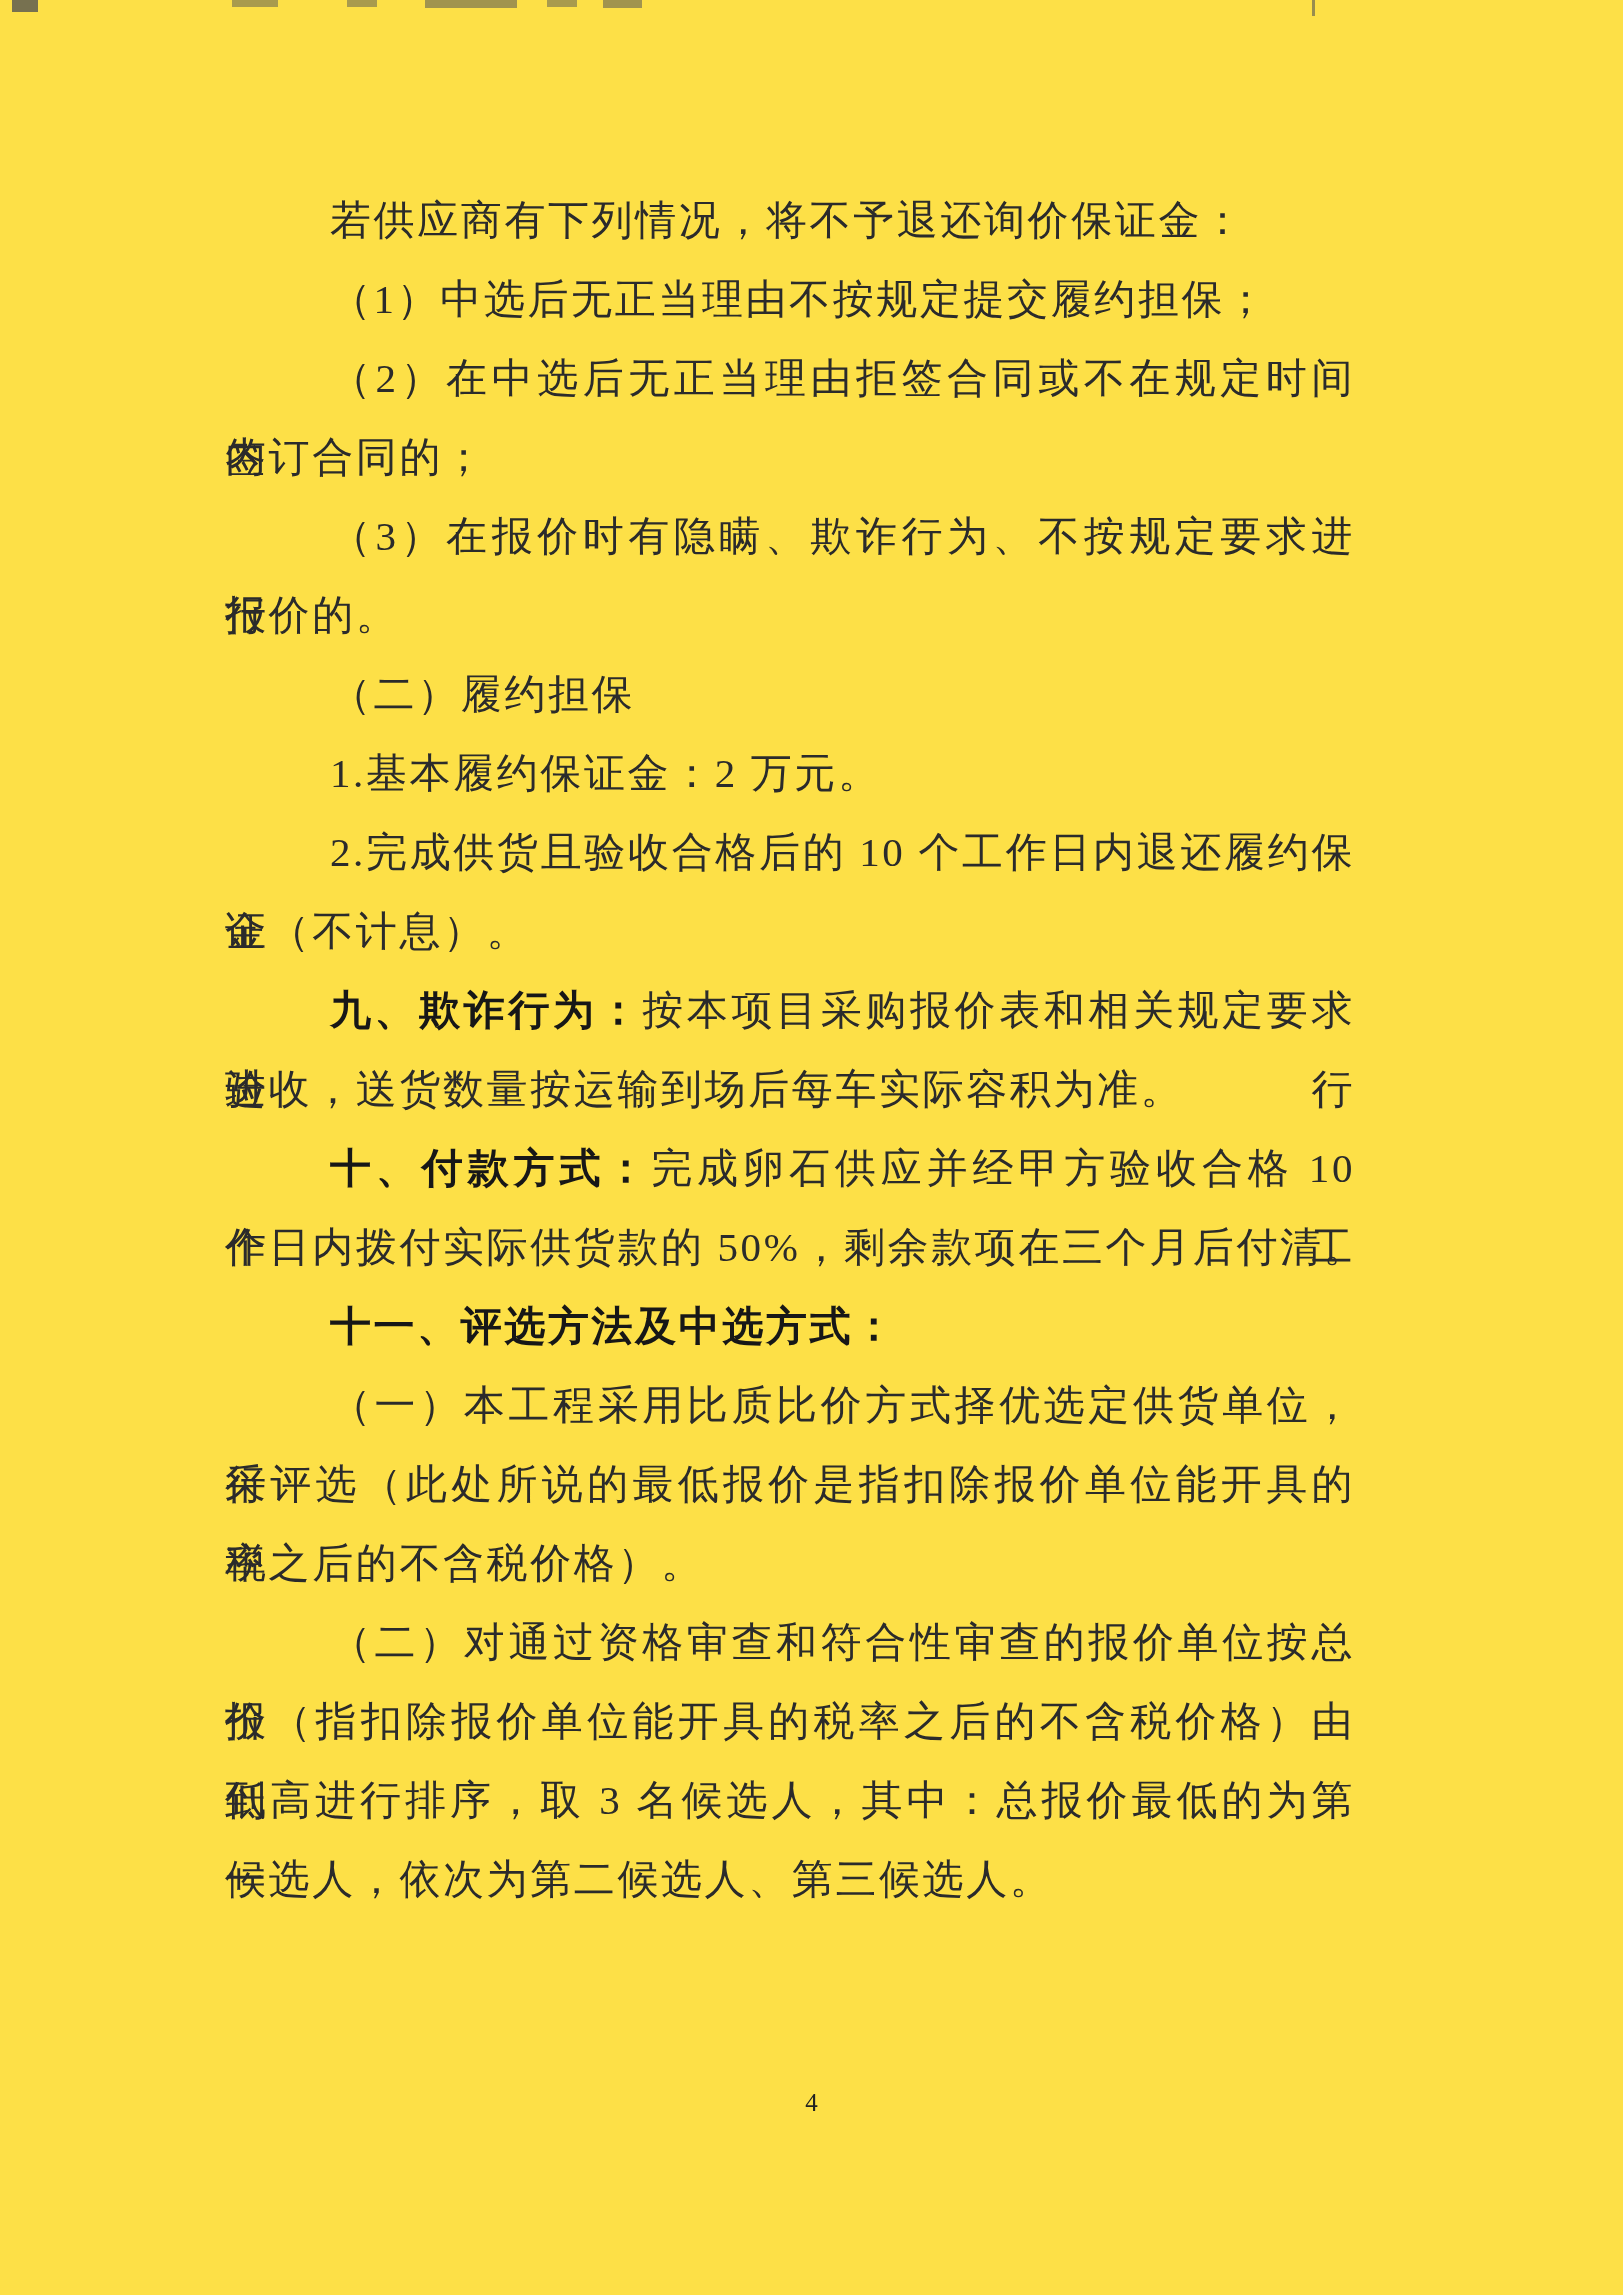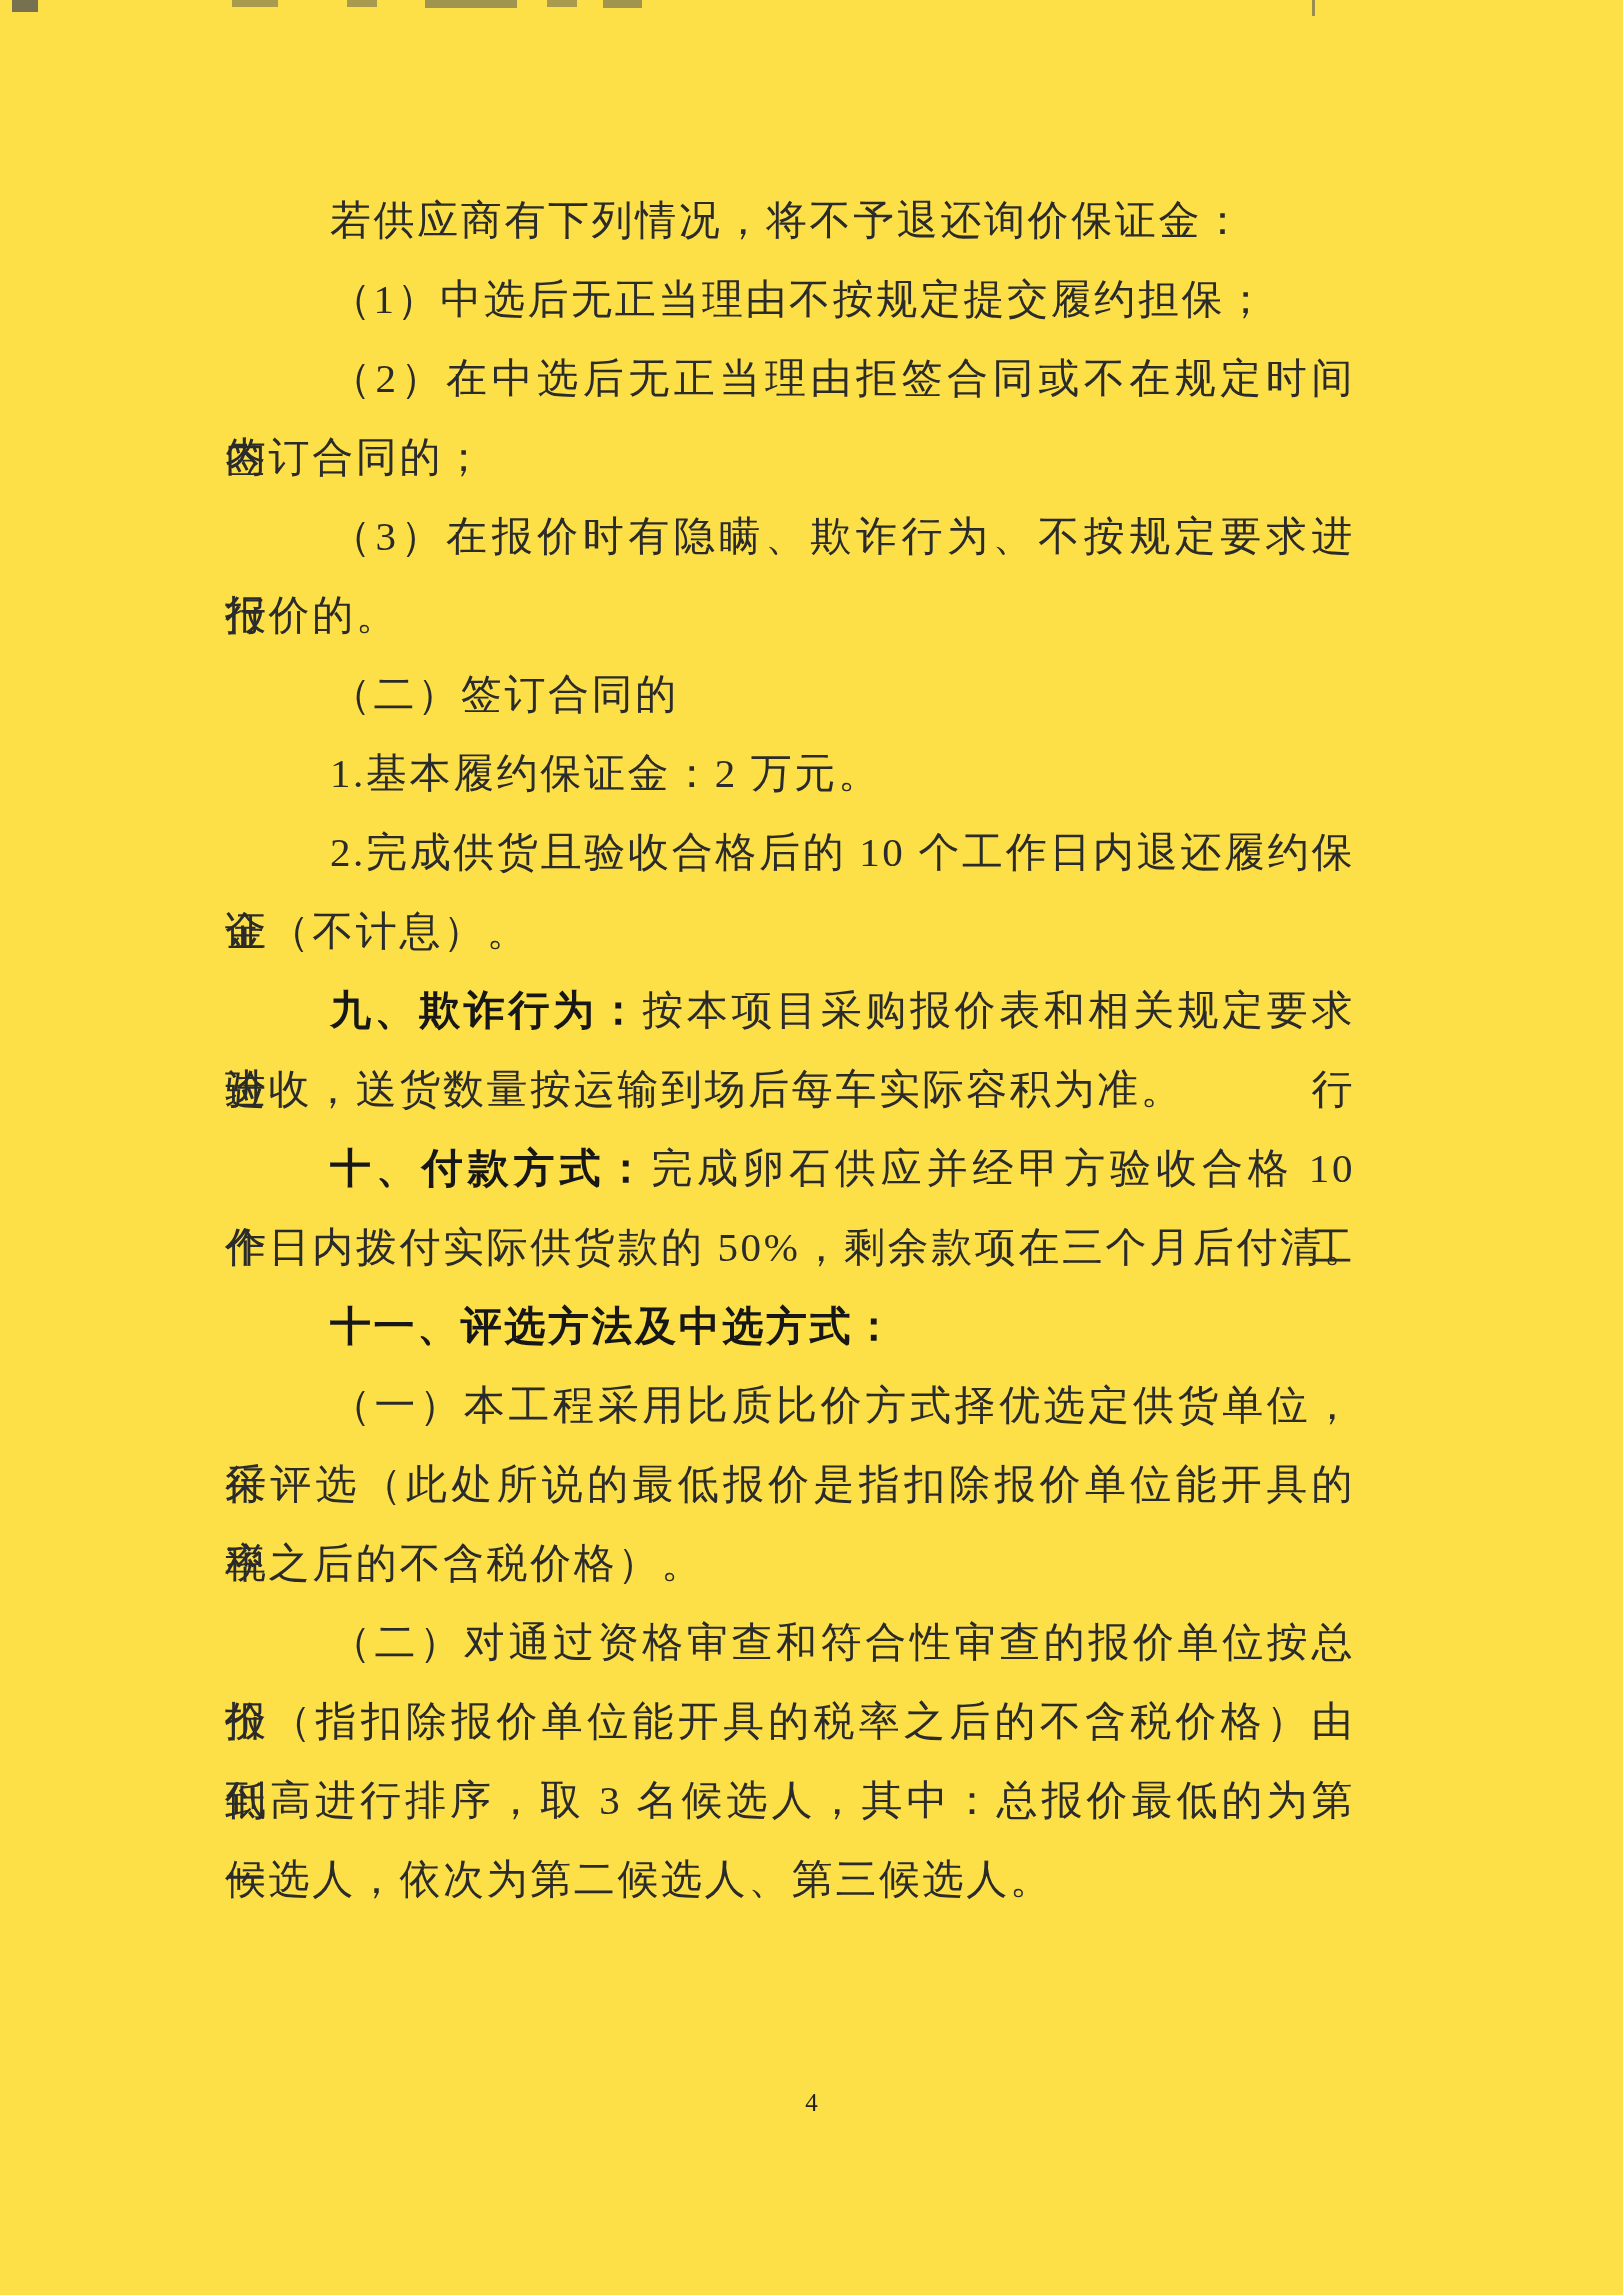--- a/index.html
+++ b/index.html
@@ -83,21 +83,21 @@
   <div class="artifact a6"></div>
   <div class="artifact a7"></div>
 
   <div class="content" id="text-block">
       <div class="line indent"><span class="seg-normal">若供应商有下列情况，将不予退还询价保证金：</span></div>
       <div class="line indent"><span class="seg-normal">（1）中选后无正当理由不按规定提交履约担保；</span></div>
       <div class="line indent stretch"><span class="seg-normal">（2）在中选后无正当理由拒签合同或不在规定时间内</span></div>
       <div class="line"><span class="seg-normal">签订合同的；</span></div>
       <div class="line indent stretch"><span class="seg-normal">（3）在报价时有隐瞒、欺诈行为、不按规定要求进行</span></div>
       <div class="line"><span class="seg-normal">报价的。</span></div>
-      <div class="line indent"><span class="seg-normal">（二）签订合同的</span></div>
+      <div class="line indent"><span class="seg-normal">（二）履约担保</span></div>
       <div class="line indent"><span class="seg-normal">1.基本履约保证金：2 万元。</span></div>
       <div class="line indent stretch"><span class="seg-normal">2.完成供货且验收合格后的 10 个工作日内退还履约保证</span></div>
       <div class="line"><span class="seg-normal">金（不计息）。</span></div>
       <div class="line indent stretch"><span class="seg-bold">九、欺诈行为：</span><span class="seg-normal">按本项目采购报价表和相关规定要求进行</span></div>
       <div class="line"><span class="seg-normal">验收，送货数量按运输到场后每车实际容积为准。</span></div>
       <div class="line indent stretch"><span class="seg-bold">十、付款方式：</span><span class="seg-normal">完成卵石供应并经甲方验收合格 10 个工</span></div>
       <div class="line"><span class="seg-normal">作日内拨付实际供货款的 50%，剩余款项在三个月后付清。</span></div>
       <div class="line indent"><span class="seg-bold">十一、评选方法及中选方式：</span></div>
       <div class="line indent stretch"><span class="seg-normal">（一）本工程采用比质比价方式择优选定供货单位，采</span></div>
       <div class="line stretch"><span class="seg-normal">行评选（此处所说的最低报价是指扣除报价单位能开具的税</span></div>

